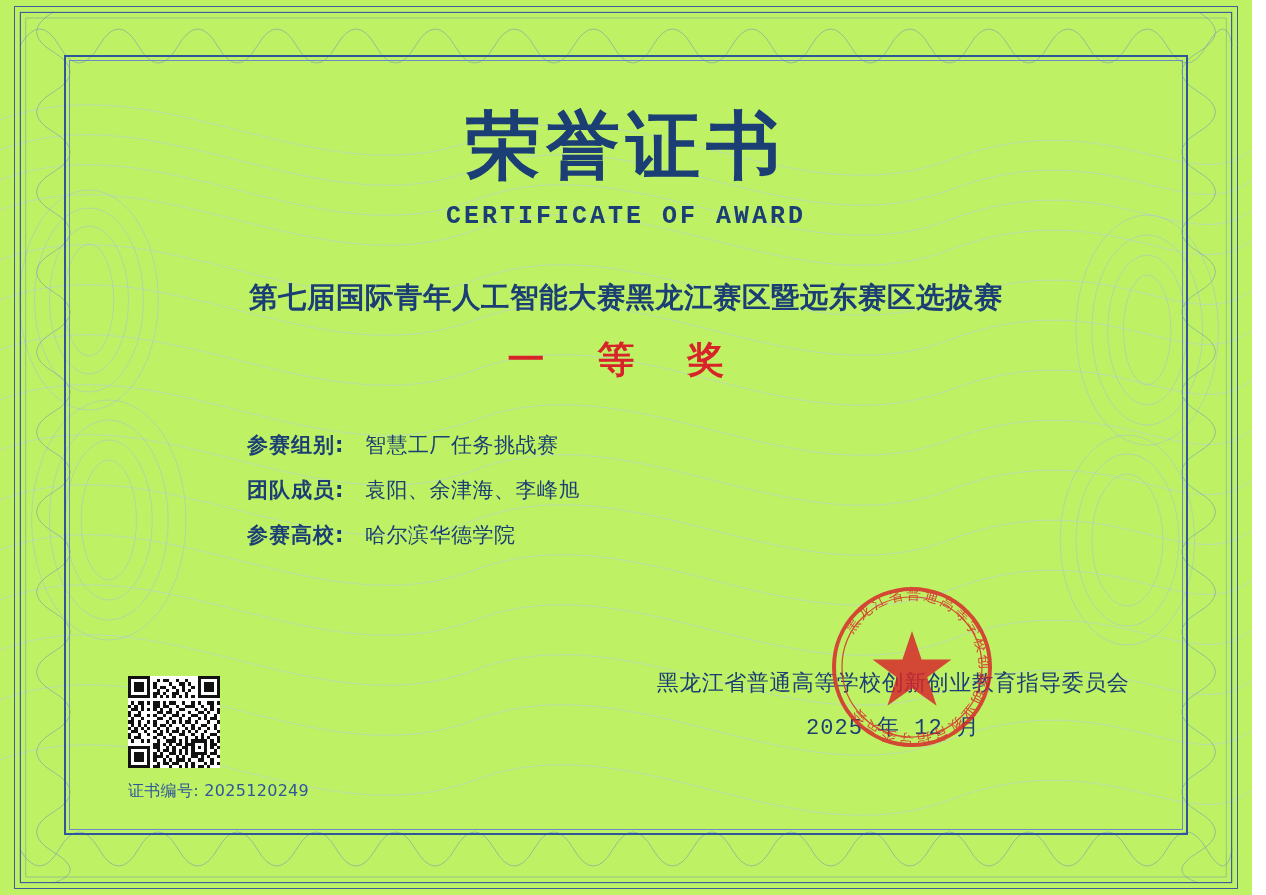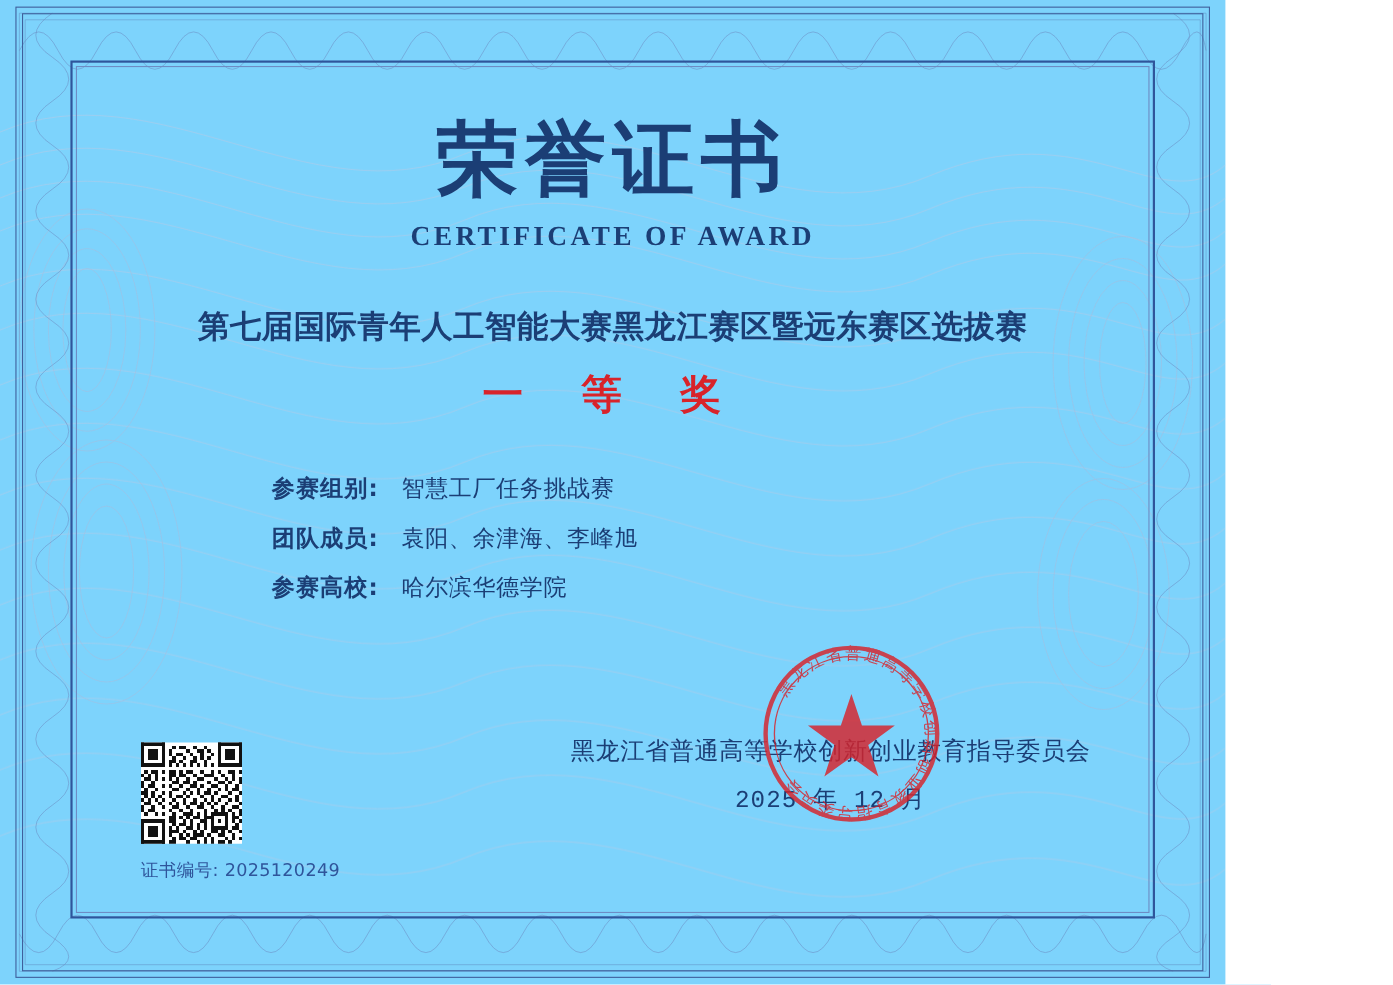--- a/index.html
+++ b/index.html
@@ -9,23 +9,23 @@
   }
   body {
     width: 1266px;
     height: 895px;
     font-family: "Liberation Sans", sans-serif;
     overflow: hidden;
   }
 
   .certificate {
     position: relative;
-    width: 1114px;
+    width: 1252px;
     height: 895px;
-    background: #7dd3fc;
+    background: #bef264;
     overflow: hidden;
   }
 
   
   .guilloche {
     position: absolute;
     inset: 0;
     pointer-events: none;
   }
   .guilloche svg { display: block; width: 100%; height: 100%; }
@@ -64,21 +64,21 @@
     font-family: "DejaVu Serif", "Liberation Serif", serif;
     font-size: 74px;
     font-weight: 700;
     letter-spacing: 6px;
     color: #1b3e75;
     line-height: 1;
   }
   .title-en {
     text-align: center;
     margin-top: 20px;
-    font-family: Liberation Serif, serif;
+    font-family: Liberation Mono, monospace;
     font-size: 25px;
     font-weight: 700;
     letter-spacing: 3px;
     color: #1b3e75;
   }
   .event-name {
     text-align: center;
     margin-top: 48px;
     font-family: "DejaVu Sans", "Liberation Sans", sans-serif;
     font-size: 28.5px;

